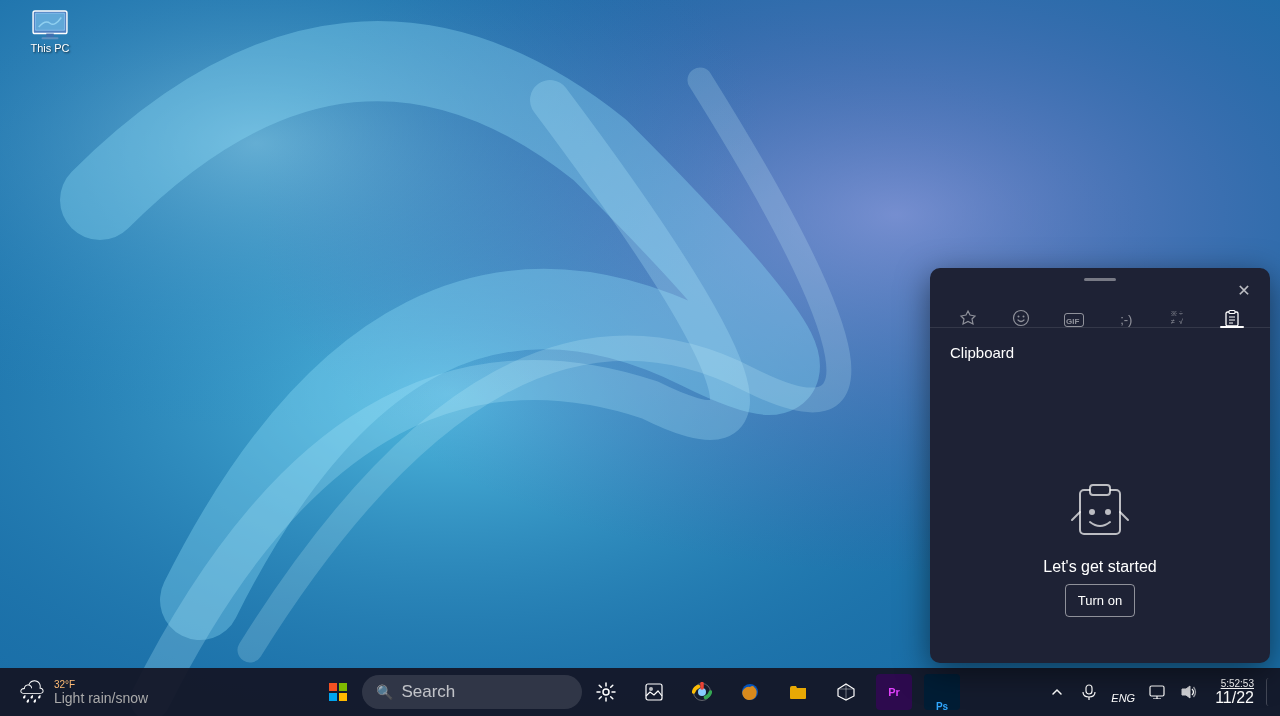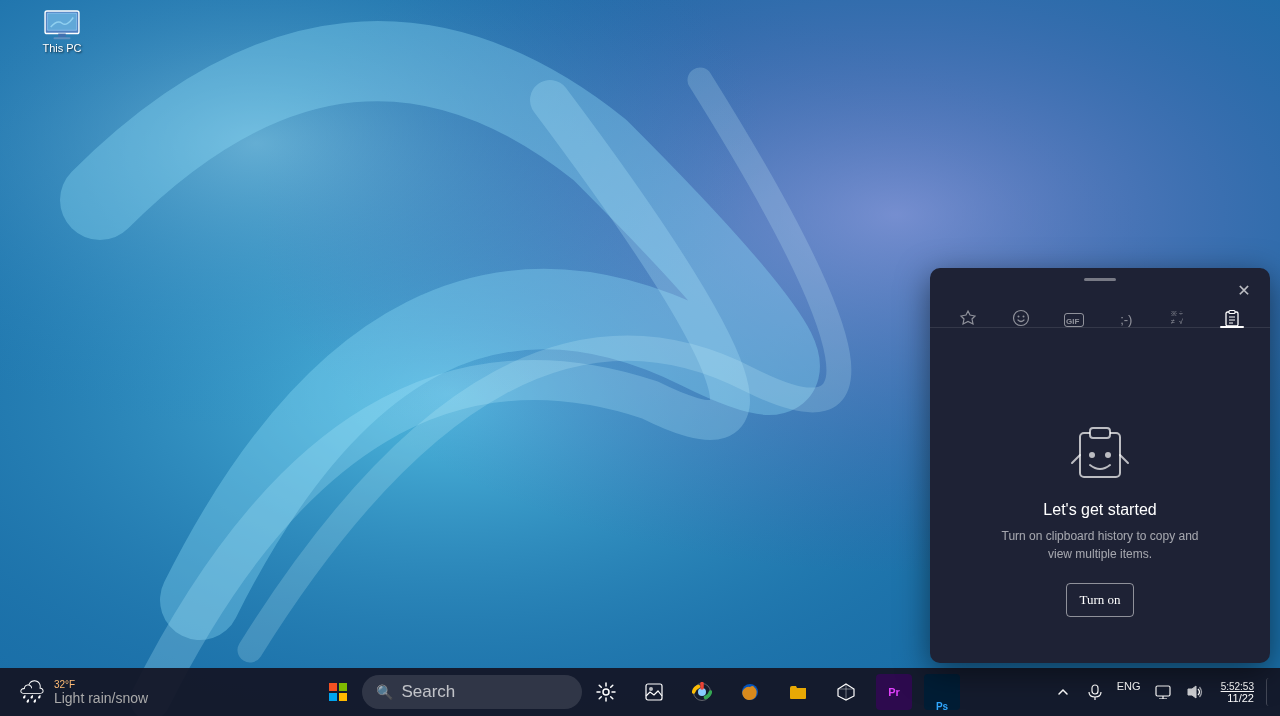--- a/index.html
+++ b/index.html
@@ -17,21 +17,21 @@
       width: 1280px;
       height: 716px;
       background: linear-gradient(135deg, #1a6fa8 0%, #5ec8e8 30%, #7dd8f0 45%, #a8e8f8 55%, #c8d8f0 65%, #b8b8e8 80%, #c8a8d8 100%);
       position: relative;
     }
 
     
     .desktop-icon {
       position: absolute;
       top: 10px;
-      left: 27px;
+      left: 15px;
       display: flex;
       flex-direction: column;
       align-items: center;
       cursor: pointer;
       color: white;
       width: 70px;
     }
 
     .desktop-icon .icon-label {
       font-size: 11px;
@@ -153,22 +153,23 @@
     }
 
     .taskbar-right {
       display: flex;
       align-items: center;
       gap: 6px;
     }
 
     .system-tray {
       display: flex;
-      align-items: flex-start;
+      align-items: flex-end;
       gap: 4px;
+      font-style: italic;
     }
 
     .tray-icon {
       width: 28px;
       height: 28px;
       display: flex;
       align-items: center;
       justify-content: center;
       cursor: pointer;
       color: white;
@@ -191,21 +192,21 @@
       cursor: pointer;
       padding: 2px 6px;
     }
 
     .clock-time {
       font-size: 10px;
       text-decoration: underline;
     }
 
     .clock-date {
-      font-size: 11px;
+      font-size: 16px;
     }
 
     
     #clipboard-panel {
       position: absolute;
       top: 268px;
       right: 10px;
       width: 340px;
       height: 395px;
       background: #1e2235;
@@ -327,21 +328,21 @@
     }
 
     .turn-on-btn {
       background: transparent;
       border: 1px solid rgba(255,255,255,0.5);
       color: white;
       padding: 8px 12px;
       border-radius: 4px;
       font-size: 13px;
       cursor: pointer;
-      font-family: Liberation Serif, serif;
+      font-family: Liberation Sans, sans-serif;
     }
 
     
     .bg-swirl {
       position: absolute;
       top: 0; left: 0;
       width: 100%; height: 100%;
       pointer-events: none;
     }
 
@@ -443,39 +444,39 @@
           <rect x="3" y="3" width="12" height="14" rx="1.5" stroke="white" stroke-width="1.3" fill="none"></rect>
           <rect x="6" y="1.5" width="6" height="3" rx="1" stroke="white" stroke-width="1.1" fill="#1e2235"></rect>
           <line x1="6" y1="8" x2="12" y2="8" stroke="white" stroke-width="1"></line>
           <line x1="6" y1="11" x2="12" y2="11" stroke="white" stroke-width="1"></line>
           <line x1="6" y1="14" x2="10" y2="14" stroke="white" stroke-width="1"></line>
         </svg>
       </div>
     </div>
 
     <div class="panel-content">
+      <div class="panel-title">Clipboard</div>
 
       <div class="clipboard-empty">
 
         <svg class="clipboard-robot" viewBox="0 0 72 72">
 
           <rect x="16" y="20" width="40" height="44" rx="4" stroke="rgba(255,255,255,0.7)" stroke-width="2" fill="none"></rect>
 
           <rect x="26" y="15" width="20" height="10" rx="3" stroke="rgba(255,255,255,0.7)" stroke-width="2" fill="#1e2235"></rect>
 
           <circle cx="28" cy="42" r="3" fill="rgba(255,255,255,0.7)"></circle>
           <circle cx="44" cy="42" r="3" fill="rgba(255,255,255,0.7)"></circle>
           <path d="M 26 52 Q 36 60 46 52" stroke="rgba(255,255,255,0.7)" stroke-width="2" fill="none" stroke-linecap="round"></path>
 
           <line x1="16" y1="42" x2="8" y2="50" stroke="rgba(255,255,255,0.7)" stroke-width="2" stroke-linecap="round"></line>
           <line x1="56" y1="42" x2="64" y2="50" stroke="rgba(255,255,255,0.7)" stroke-width="2" stroke-linecap="round"></line>
         </svg>
 
         <div class="clipboard-heading">Let's get started</div>
-        <div class="clipboard-desc">Turn on clipboard history to copy and view multiple items.</div>
         <button class="turn-on-btn">Turn on</button>
       </div>
     </div>
   </div>
 
   <div id="taskbar">
 
     <div class="taskbar-left">
       <div class="weather-widget">
         <span class="weather-icon">🌧</span>

